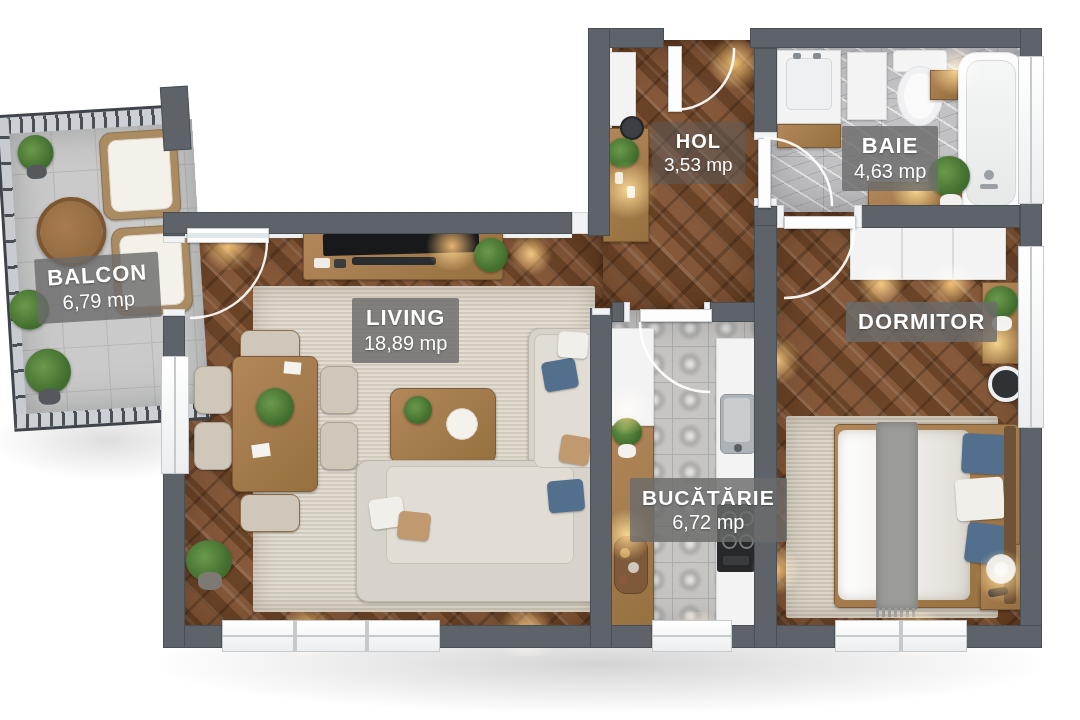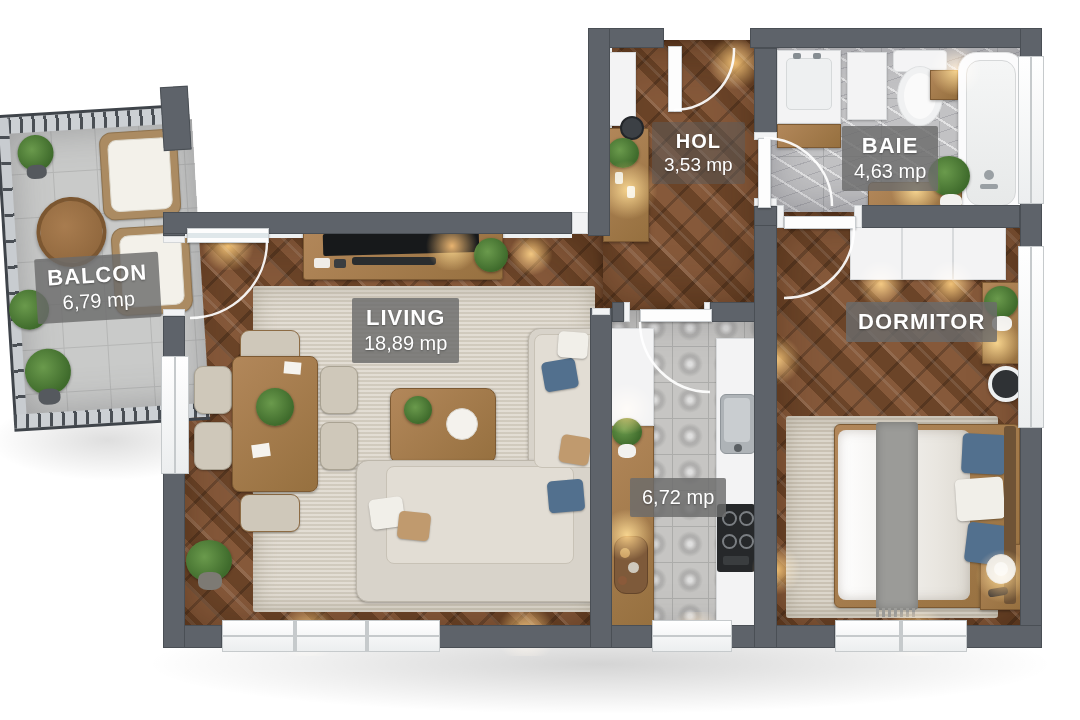--- a/index.html
+++ b/index.html
@@ -298,16 +298,17 @@
     <div class="ar" style="font-size:19px;">3,53 mp</div>
   </div>
   <div class="abs label" style="left:842px;top:126px;">
     <div class="nm">BAIE</div>
     <div class="ar">4,63 mp</div>
   </div>
   <div class="abs label" style="left:846px;top:302px;">
     <div class="nm">DORMITOR</div>
   </div>
   <div class="abs label" style="left:630px;top:478px;">
+    <div class="nm" style="font-size:21px;">BUCĂTĂRIE</div>
     <div class="ar">6,72 mp</div>
   </div>
 
 </div>
 
 </body></html>

